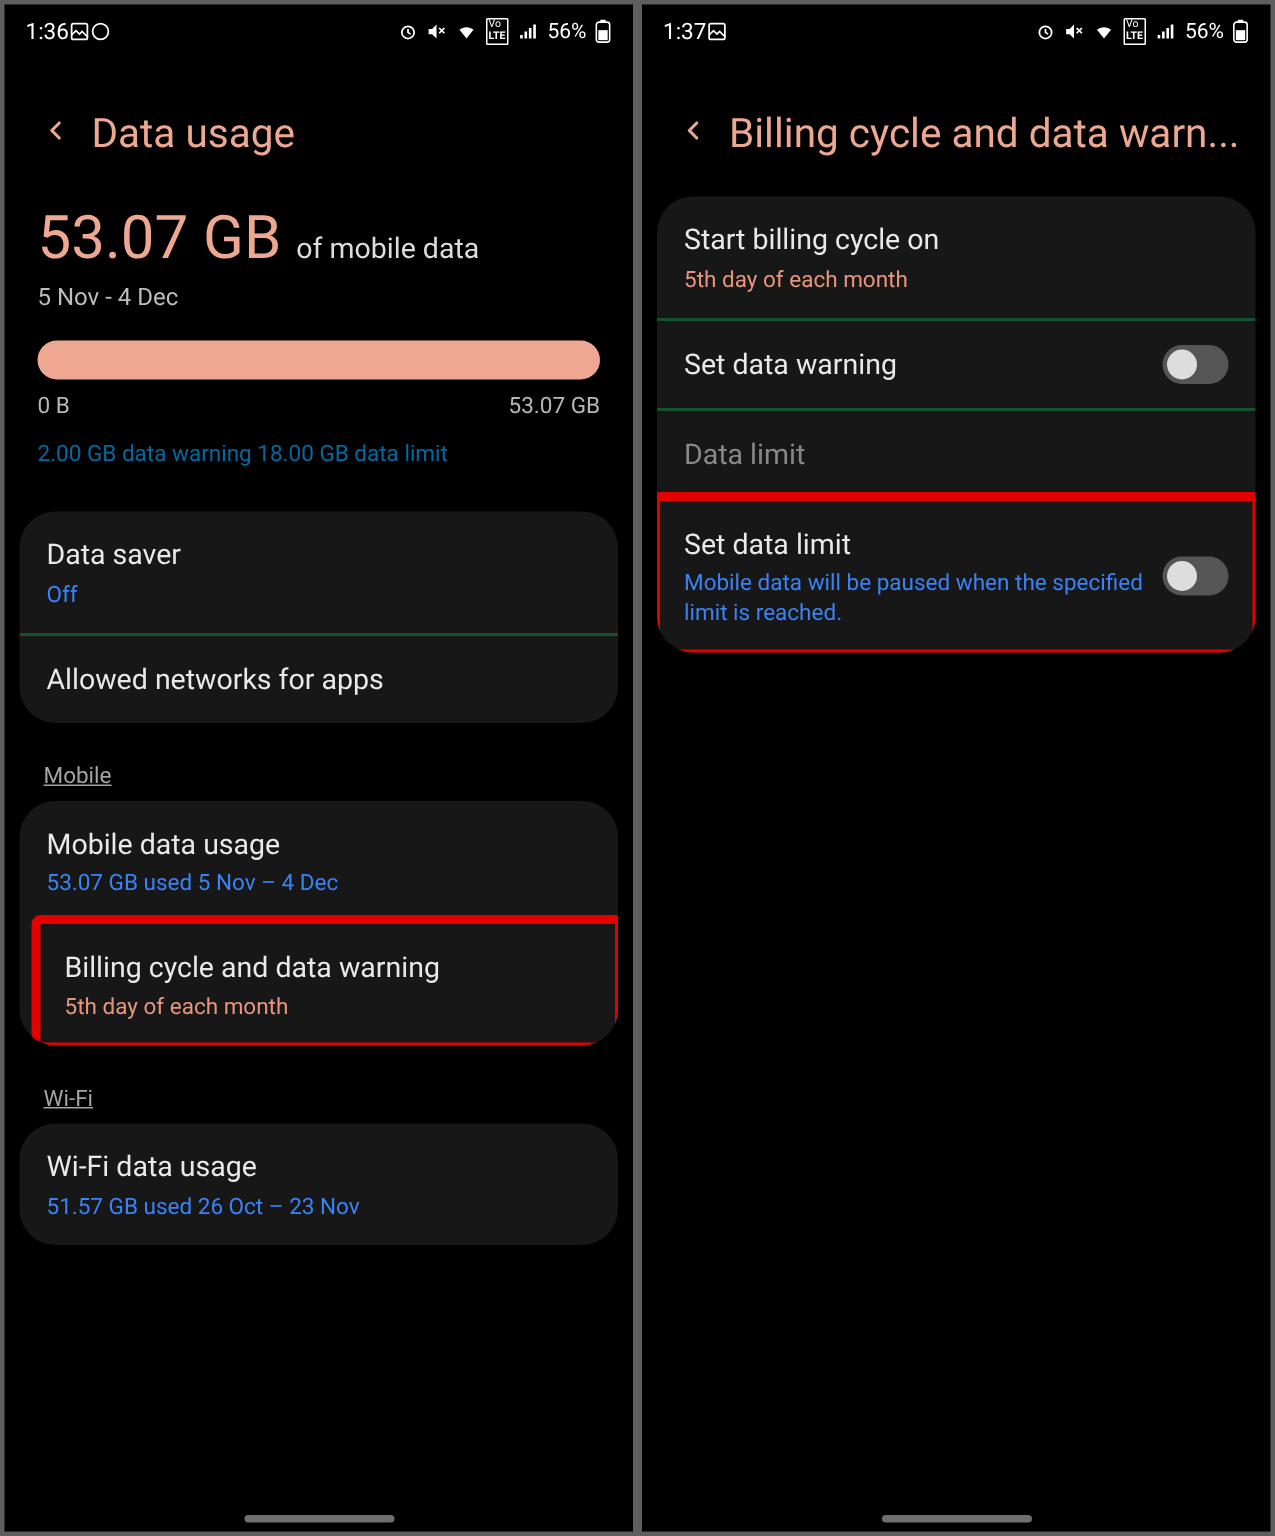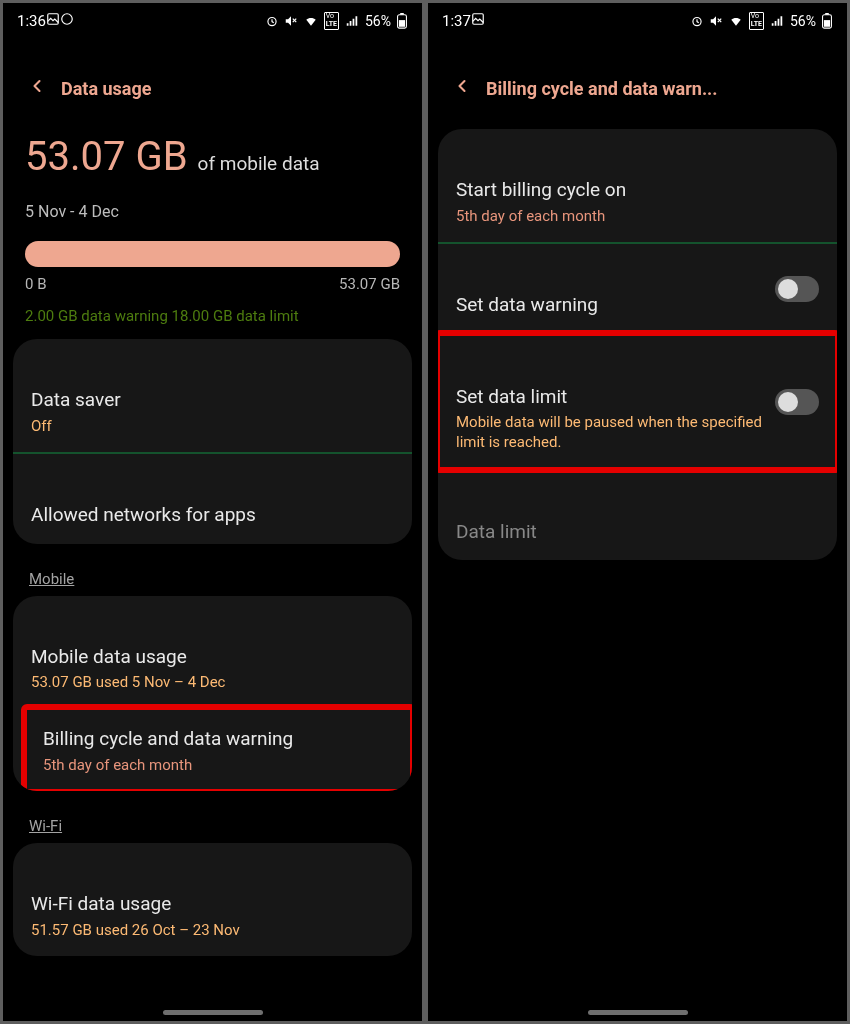--- a/index.html
+++ b/index.html
@@ -1,49 +1,49 @@
 <!DOCTYPE html>
 <html><head>
 <meta charset="utf-8">
 <style>
   * { margin:0; padding:0; box-sizing:border-box; font-family:-apple-system,BlinkMacSystemFont,"Segoe UI",Roboto,sans-serif; }
   body { background:#5e5e5e; width:850px; height:1024px; overflow:hidden; display:flex; gap:6px; padding:3px; }
   .phone { flex:1; background:#000; border-radius:0; display:flex; flex-direction:column; height:1018px; }
   .statusbar { height:36px; display:flex; align-items:center; justify-content:space-between; padding:0 14px; color:#fff; font-size:15px; }
-  .sb-left { display:flex; align-items:flex-start; gap:0; }
+  .sb-left { display:flex; align-items:center; gap:0; }
   .sb-right { display:flex; align-items:center; gap:5px; }
   .sb-ico { display:inline-flex;flex-direction:column; }
 
   .titlebar { display:flex; align-items:center; gap:14px; padding:34px 20px 26px 24px; }
   .titlebar .back { color:#eea790; }
-  .titlebar .title { color:#eea790; font-size:18px; font-weight:700; }
+  .titlebar .title { color:#eea790; font-size:27px; font-weight:400; }
 
   .section-head { color:#a3a3a3; font-size:15px; padding:12px 26px 8px;text-decoration:underline; }
   .card { background:#171717; border-radius:24px; margin:0 10px 14px 10px; overflow:hidden; }
   .row { padding:16px 18px; display:flex; align-items:center; justify-content:space-between; gap:12px; }
   .row + .row { border-top:2px solid #14532d; }
-  .row .txt { flex:1;margin-top:32px; }
+  .row .txt { flex:1; }
   .row .label { color:#e9e9e9; font-size:19px; line-height:1.35; }
-  .row .sub { color:#fdba74; font-size:15px; margin-top:3px; line-height:1.35; }
+  .row .sub { color:#3b82f6; font-size:15px; margin-top:3px; line-height:1.35; }
   .row .sub.accent { color:#e8957c; }
   .row.dim .label { color:#888; }
 
   .toggle { width:44px; height:26px; border-radius:14px; background:#555; position:relative; flex:0 0 auto; }
   .toggle .knob { width:20px; height:20px; border-radius:50%; background:#ddd; position:absolute; top:3px; left:3px; }
   .toggle.on { background:#eea790; }
   .toggle.on .knob { left:21px; background:#fff; }
 
-  .usage-block { padding:4px 22px 0 22px; }
+  .usage-block { padding:4px 22px 16px 22px; }
   .usage-main { display:flex; align-items:baseline; flex-wrap:wrap; gap:10px; }
   .usage-amount { color:#eea790; font-size:40px; font-weight:400; }
   .usage-of { color:#ddd; font-size:19px; }
-  .usage-period { color:#bdbdbd; font-size:16px; margin-top:22px; }
+  .usage-period { color:#bdbdbd; font-size:16px; margin-top:6px; }
   .bar { height:26px; border-radius:14px; background:#eea790; margin:20px 0 8px 0; }
   .bar-scale { display:flex; justify-content:space-between; color:#b7b7b7; font-size:15px; }
-  .warn-line { color:#4d7c0f; font-size:15px; margin:14px 0 14px; }
+  .warn-line { color:#0369a1; font-size:15px; margin:14px 0 14px; }
 
   .hl { outline:6px solid #e50000; outline-offset:-2px; border-radius:2px; }
   .hl-inner { padding:16px 18px; }
 
   .home-ind { height:5px; width:100px; background:#6f6f6f; border-radius:3px; margin:0 auto 4px auto; }
   .phone-bottom { margin-top:auto; padding-bottom:2px; }
 </style>
 </head>
 <body>
 
@@ -232,35 +232,35 @@
         <div class="sub accent">5th day of each month</div>
       </div>
     </div>
     <div class="row">
       <div class="txt">
         <div class="label">Set data warning</div>
       </div>
       <div class="toggle">
           <div class="knob"></div>
         </div>
+    </div>
+    <div class="row dim">
+      <div class="txt">
+        <div class="label">Data limit</div>
+      </div>
     </div>
     <div class="row hl" style="padding:0;">
       <div class="hl-inner" style="flex:1;display:flex;align-items:center;gap:12px;">
         <div class="txt" style="flex:1;">
           <div class="label">Set data limit</div>
           <div class="sub">Mobile data will be paused when the specified limit is reached.</div>
         </div>
         <div class="toggle">
             <div class="knob"></div>
           </div>
       </div>
     </div>
-    <div class="row dim">
-      <div class="txt">
-        <div class="label">Data limit</div>
-      </div>
-    </div>
   </div>
 
   <div class="phone-bottom">
       <div class="home-ind"></div>
     </div>
 </div>
 
 </body></html>

